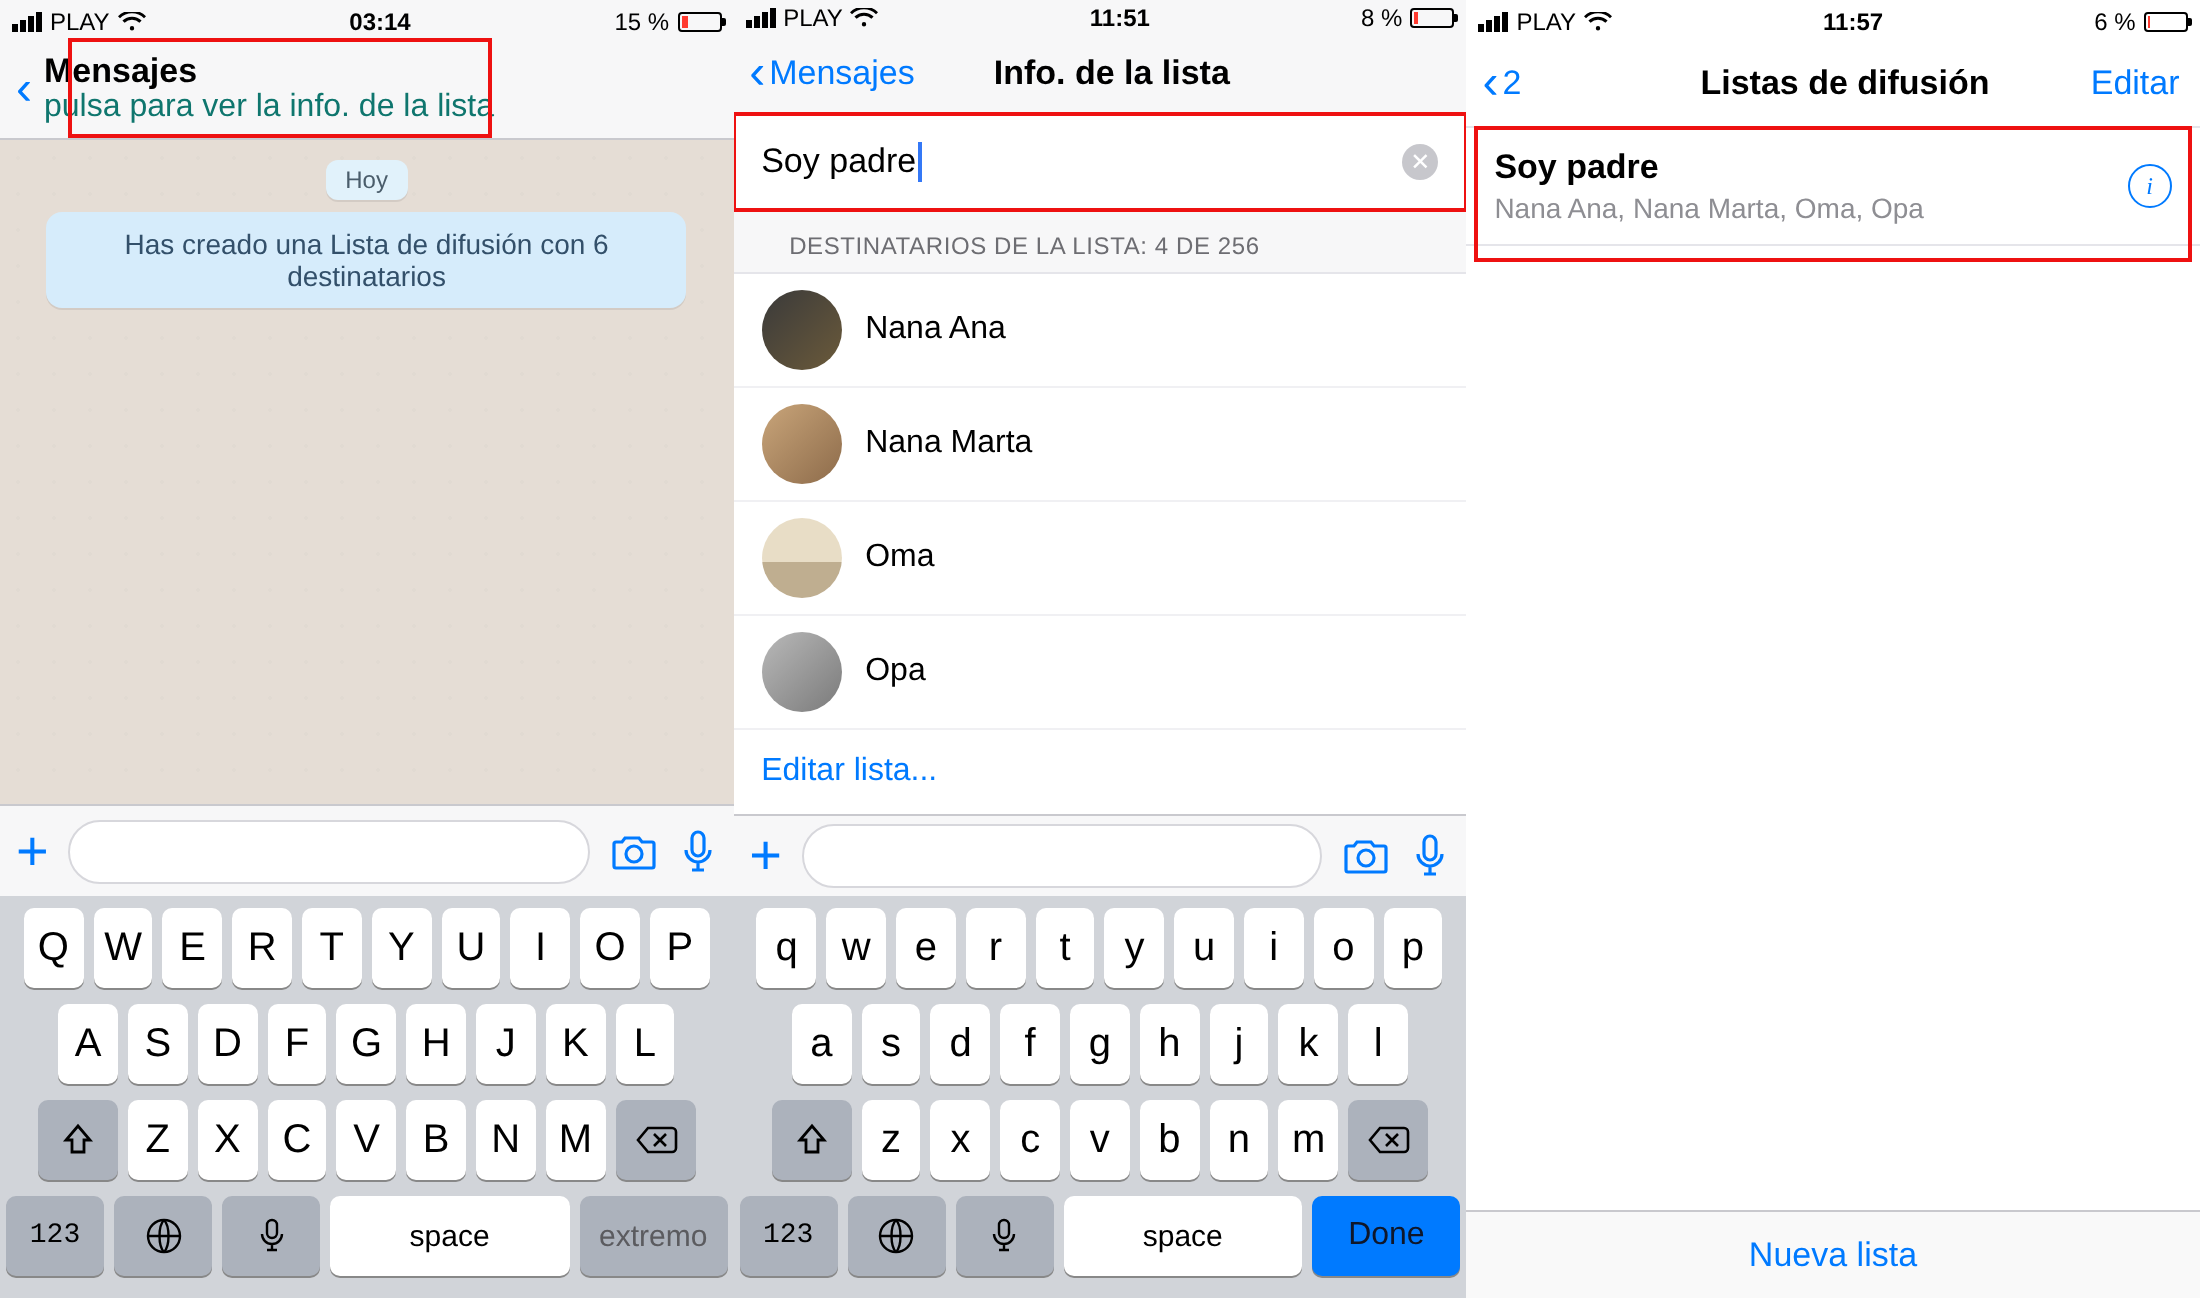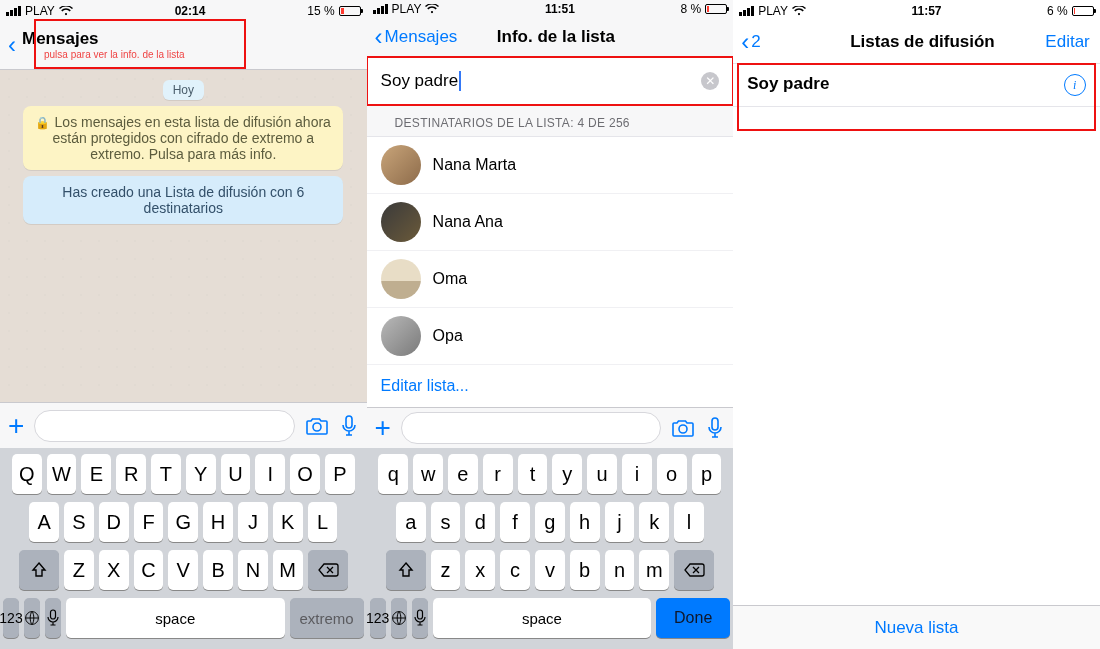--- a/index.html
+++ b/index.html
@@ -21,21 +21,21 @@
   .batt-body::after { content:""; position:absolute; right:-3px; top:2px; width:2px; height:4px; background:#000; border-radius:0 1px 1px 0;}
   .batt-fill { position:absolute; left:1px; top:1px; bottom:1px; background:#ff3b30; }
   
   .nav { height:44px; background:#f7f7f8; border-bottom:1px solid #c9c9ce; display:flex; align-items:center; position:relative; padding:0 8px;}
   .nav .back { color:#007aff; font-size:17px; display:flex; align-items:center; gap:2px; }
   .nav .back .chev { font-size:24px; line-height:1; font-weight:300; }
   .nav .center { position:absolute; left:12px; right:0; text-align:center; font-size:17px; font-weight:600; pointer-events:none;}
   .nav .right-btn { position:absolute; right:10px; color:#007aff; font-size:17px; }
   .title-block { line-height:1.15; }
   .title-block .t { font-size:17px; font-weight:600; }
-  .title-block .s { font-size:10px; color:#ef4444;margin-left:22px; }
+  .title-block .s { font-size:16px; color:#0f766e; }
   
   .hl { border:2px solid #e11; position:absolute; pointer-events:none; }
   
   .chat-bg { flex:1; background:#e5ddd5; background-image:radial-gradient(rgba(0,0,0,.015) 1px, transparent 1px); background-size:18px 18px; padding:6px 10px; overflow:hidden; }
   .daypill { margin:4px auto 0 auto; background:#e1f2fb; color:#4a5d6b; font-size:12px; padding:3px 10px; border-radius:6px; width:max-content; box-shadow:0 1px 0 rgba(0,0,0,.08);}
   .bubble { border-radius:8px; padding:8px 12px; font-size:14px; text-align:center; margin:6px auto; max-width:320px; box-shadow:0 1px 0 rgba(0,0,0,.08);}
   .bubble.yellow { background:#fdf4c5; color:#5c5c3e; }
   .bubble.blue { background:#d6ecfb; color:#33506a; }
   .lockicon { font-size:12px; }
   
@@ -48,21 +48,21 @@
   .kbd { background:#d1d4d9; padding:6px 3px 3px 3px; }
   .krow { display:flex; justify-content:center; gap:5px; margin-bottom:8px; }
   .key { background:#fff; border-radius:5px; height:40px; display:flex; align-items:center; justify-content:center; font-size:20px; box-shadow:0 1px 0 #888; }
   .key.letter { width:29.8px; }
   .key.fn { background:#acb2bc; width:40px; font-size:16px; }
   .key.fn.small { width:37px; }
   .key.space { flex:1; font-size:15px; }
   .key.ret { background:#acb2bc; width:74px; font-size:15px; color:#5b5b5f; }
   .key.done { background:#007aff; color:#0f172a; width:74px; font-size:16px; }
   .key.shift, .key.back { background:#acb2bc; width:40px; }
-  .krow.bottom .key.fn { width:16px; }
+  .krow.bottom .key.fn { width:49px;font-family:Liberation Mono, monospace; }
   
   .s2-body { flex:1; background:#fff; display:flex; flex-direction:column; }
   .namefield { padding:14px 14px; font-size:17px; display:flex; align-items:center; background:#f7f7f8; border-bottom:1px solid #e5e5ea; position:relative;}
   .namefield .caret { border-left:2px solid #3478f6; height:20px; margin-left:1px; animation:blink 1s steps(1) infinite;}
   @keyframes blink { 50% { opacity:0; } }
   .namefield .clear { position:absolute; right:14px; width:18px; height:18px; border-radius:50%; background:#c7c7cc; color:#fff; font-size:12px; display:flex; align-items:center; justify-content:center;}
   .sect-head { font-size:12px; color:#6d6d72; padding:10px 28px 6px; background:#f7f7f8; letter-spacing:.3px; border-bottom:1px solid #e5e5ea;}
   .recip { display:flex; align-items:center; gap:12px; padding:8px 14px; border-bottom:1px solid #f0f0f3; }
   .avatar { width:40px; height:40px; border-radius:50%; background:linear-gradient(135deg,#c9a57a,#8d6b4a); flex-shrink:0; position:relative; overflow:hidden;}
   .avatar.a2 { background:linear-gradient(135deg,#3a3a3a,#6b5a3a);}
@@ -94,21 +94,21 @@
             <span></span>
             <span></span>
           </span>
         <span class="carrier">PLAY</span>
         <span class="wifi">
           <svg width="14" height="10" viewBox="0 0 14 10">
               <path d="M7 9.2a1.1 1.1 0 100-2.2 1.1 1.1 0 000 2.2zM3.3 5.4a5.2 5.2 0 017.4 0l1.1-1.1a6.8 6.8 0 00-9.6 0l1.1 1.1zM1 3.1a8.5 8.5 0 0112 0l1-1a9.9 9.9 0 00-14 0l1 1z" fill="#000"></path>
             </svg>
         </span>
       </div>
-      <span class="time">02:14</span>
+      <span class="time">03:14</span>
       <div class="right">
         <span>15 %</span>
         <span class="batt">
             <span class="batt-body">
               <span class="batt-fill" style="width:15%"></span>
             </span>
           </span>
       </div>
     </div>
 
@@ -118,24 +118,20 @@
         </span>
       <div class="title-block" style="margin-left:6px;">
         <div class="t">Mensajes</div>
         <div class="s">pulsa para ver la info. de la lista</div>
       </div>
       <div class="hl" style="left:34px; top:-1px; width:212px; height:50px;"></div>
     </div>
 
     <div class="chat-bg">
       <div class="daypill">Hoy</div>
-      <div class="bubble yellow">
-        <span class="lockicon">🔒</span>
-        <span>Los mensajes en esta lista de difusión ahora están protegidos con cifrado de extremo a extremo. Pulsa para más info.</span>
-      </div>
       <div class="bubble blue">
         <span>Has creado una Lista de difusión con 6 destinatarios</span>
       </div>
     </div>
 
     <div class="inputrow">
       <span class="plus">+</span>
       <div class="field"></div>
       <span class="cam">
         <svg width="24" height="20" viewBox="0 0 24 20">
@@ -255,26 +251,26 @@
     <div class="s2-body">
       <div class="namefield" style="background:#fff; position:relative;">
         <span>Soy padre</span>
           <span class="caret"></span>
         <span class="clear">✕</span>
         <div class="hl" style="left:-1px; top:-1px; right:-1px; bottom:-1px;"></div>
       </div>
       <div class="sect-head">DESTINATARIOS DE LA LISTA: 4 DE  256</div>
       <div id="recips">
           <div class="recip">
+            <div class="avatar a2"></div>
+            <div class="name">Nana Ana</div>
+          </div>
+          <div class="recip">
             <div class="avatar "></div>
             <div class="name">Nana Marta</div>
-          </div>
-          <div class="recip">
-            <div class="avatar a2"></div>
-            <div class="name">Nana Ana</div>
           </div>
           <div class="recip">
             <div class="avatar a4"></div>
             <div class="name">Oma</div>
           </div>
           <div class="recip">
             <div class="avatar a3"></div>
             <div class="name">Opa</div>
           </div>
         </div>
@@ -396,20 +392,21 @@
         <span class="chev">‹</span>
         <span>2</span>
       </span>
       <div class="center">Listas de difusión</div>
       <span class="right-btn">Editar</span>
     </div>
 
     <div class="s3-body">
       <div class="cell" style="position:relative;">
         <div class="ctitle">Soy padre</div>
+        <div class="csub">Nana Ana, Nana Marta, Oma, Opa</div>
         <span class="info">i</span>
         <div class="hl" style="left:4px; right:4px; top:-1px; height:68px;"></div>
       </div>
     </div>
 
     <div class="toolbar3">
       <span>Nueva lista</span>
     </div>
   </div>
 

